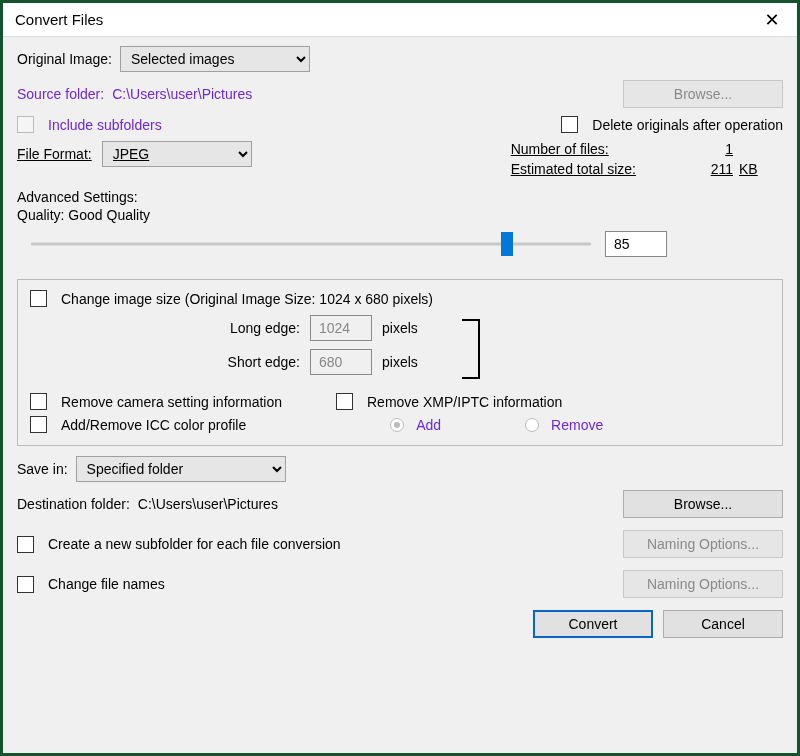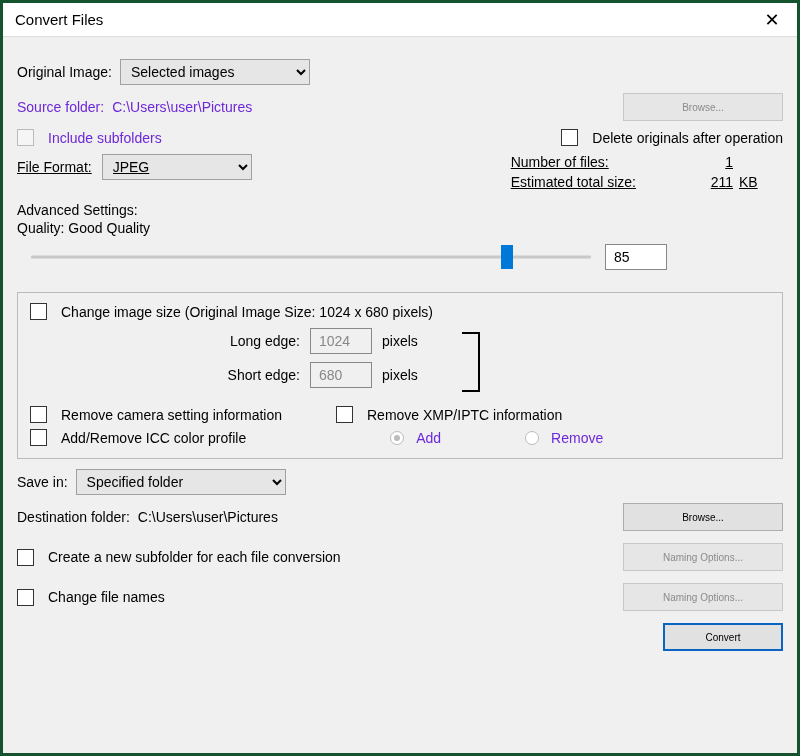--- a/index.html
+++ b/index.html
@@ -34,21 +34,21 @@
     font-size: 15px;
   }
   .titlebar .close {
     width: 30px;
     text-align: center;
     font-size: 18px;
     font-family: Arial, sans-serif;
     cursor: default;
   }
   .content {
-    padding: 22px 14px 8px 14px;
+    padding: 9px 14px 8px 14px;
     flex: 1;
     display: flex;
     flex-direction: column;
     gap: 8px;
   }
   .row {
     display: flex;
     align-items: center;
     gap: 8px;
   }
@@ -73,21 +73,21 @@
   }
   input[type="text"].num.disabled {
     background: #f0f0f0;
     color: #888;
   }
   .btn {
     height: 28px;
     padding: 0 18px;
     background: #e1e1e1;
     border: 1px solid #adadad;
-    font-size: 10px;
+    font-size: 14px;
     font-family: inherit;
     cursor: default;
     color: #000;
     display: inline-flex;
     align-items: center;
     justify-content: center;
   }
   .btn.disabled {
     color: #8a8a8a;
     background: #e6e6e6;
@@ -324,16 +324,17 @@
     </div>
 
     <div class="row" style="margin-top:4px">
       <input type="checkbox" class="chk" style="">
       <span>Change file names</span>
       <button class="btn disabled wbtn right-align">Naming Options...</button>
     </div>
 
     <div class="footer">
       <button class="btn primary" style="width:120px">Convert</button>
+      <button class="btn" style="width:120px">Cancel</button>
     </div>
 
   </div>
 </div>
 
 </body></html>

